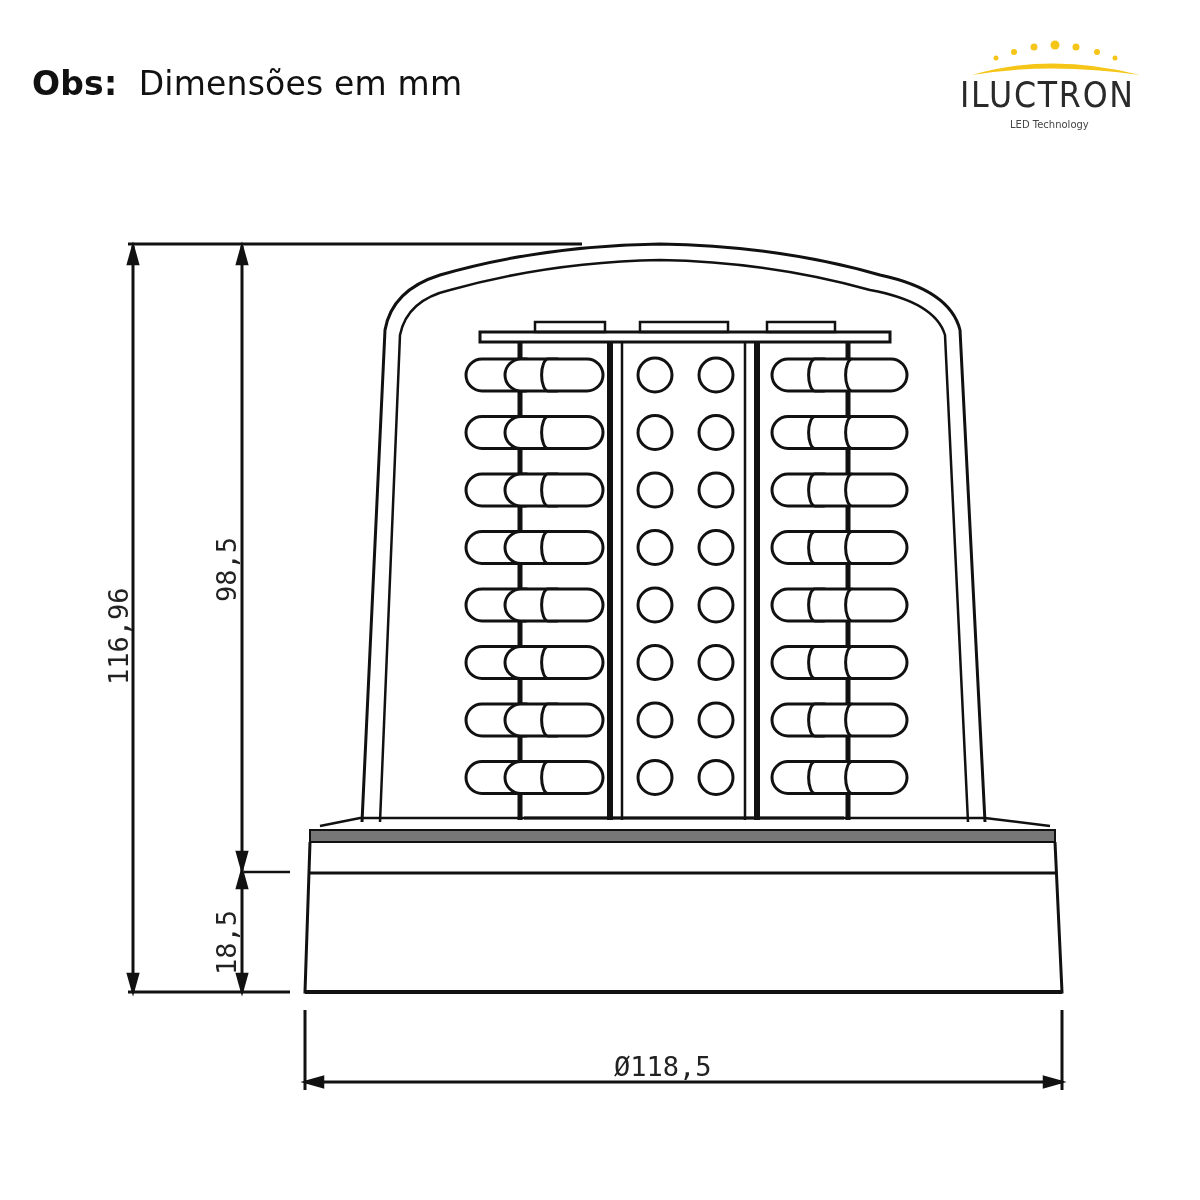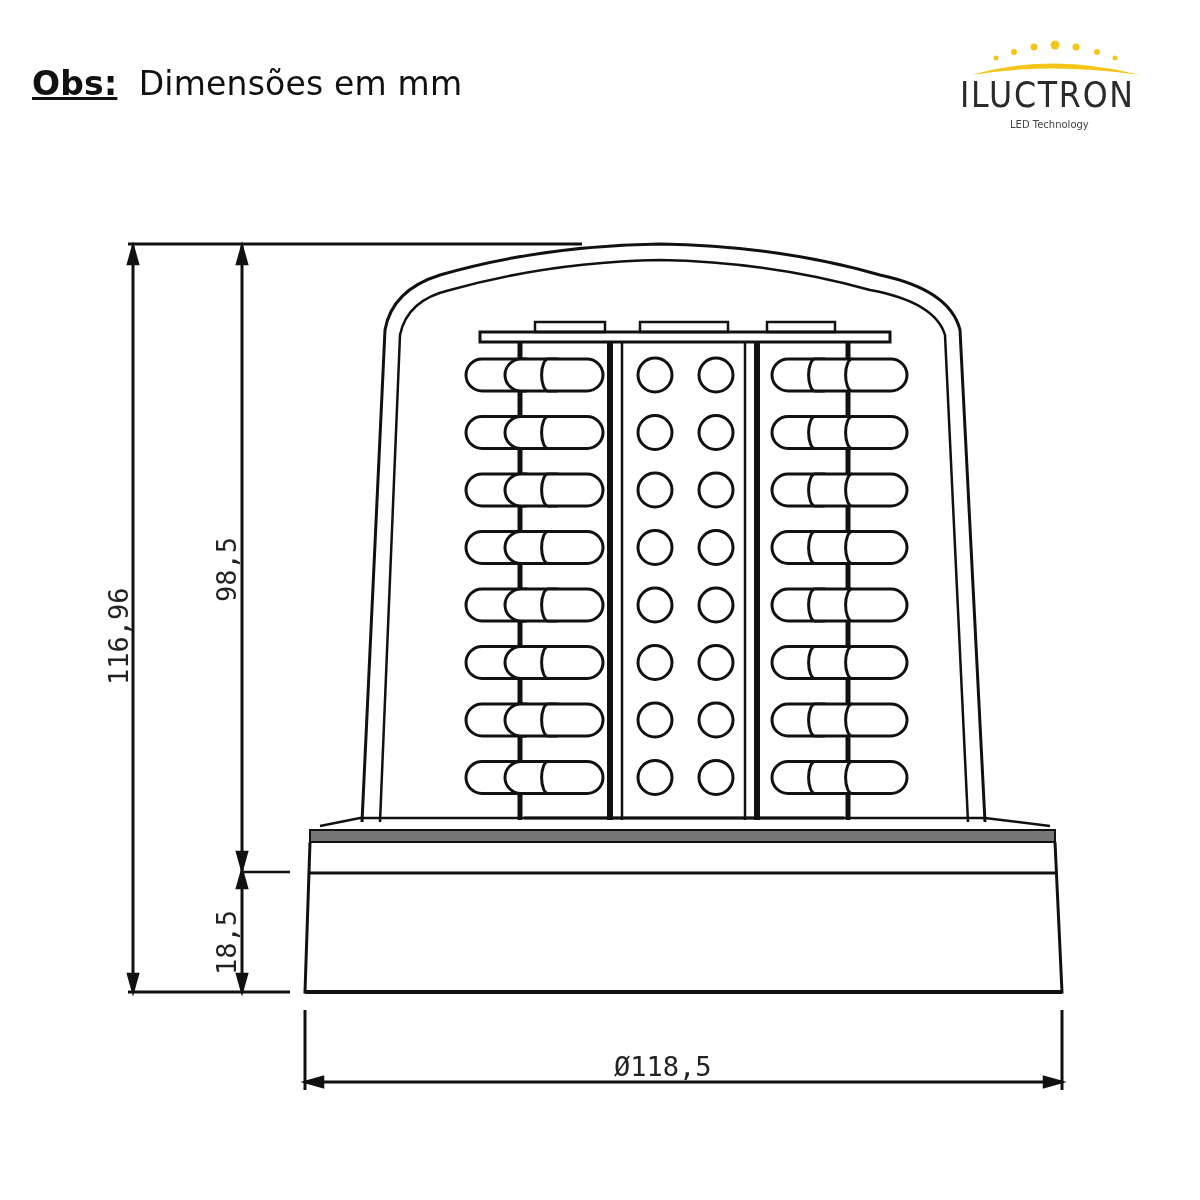--- a/index.html
+++ b/index.html
@@ -1,18 +1,18 @@
 <!DOCTYPE html>
 <html><head>
 <meta charset="utf-8">
 <style>
   html, body { margin:0; padding:0; background:#ffffff; }
   body { width:1200px; height:1200px; position:relative; overflow:hidden; font-family:"DejaVu Sans", sans-serif; }
   .obs { position:absolute; left:32px; top:64px; font-size:33px; color:#111; white-space:pre; letter-spacing:0.2px; }
-  .obs b { font-weight:bold;text-decoration:underline; }
+  .obs b { font-weight:bold; }
   .logo { position:absolute; left:940px; top:30px; width:230px; height:110px; }
   .logo-word { position:absolute; left:20px; top:44px; font-family:"DejaVu Sans", sans-serif; font-size:36px; color:#2a2a2a; letter-spacing:2px; transform:scaleX(0.88); transform-origin:left top; }
   .logo-sub { position:absolute; left:70px; top:89px; font-size:10px; color:#444; }
   svg.drawing { position:absolute; left:0; top:0; }
   .dimtxt { font-family:"DejaVu Sans Mono", monospace; font-size:27px; fill:#222; }
 </style>
 </head>
 <body>
 
 <div class="obs"><b>Obs:</b>  <span>Dimensões em mm</span></div>

